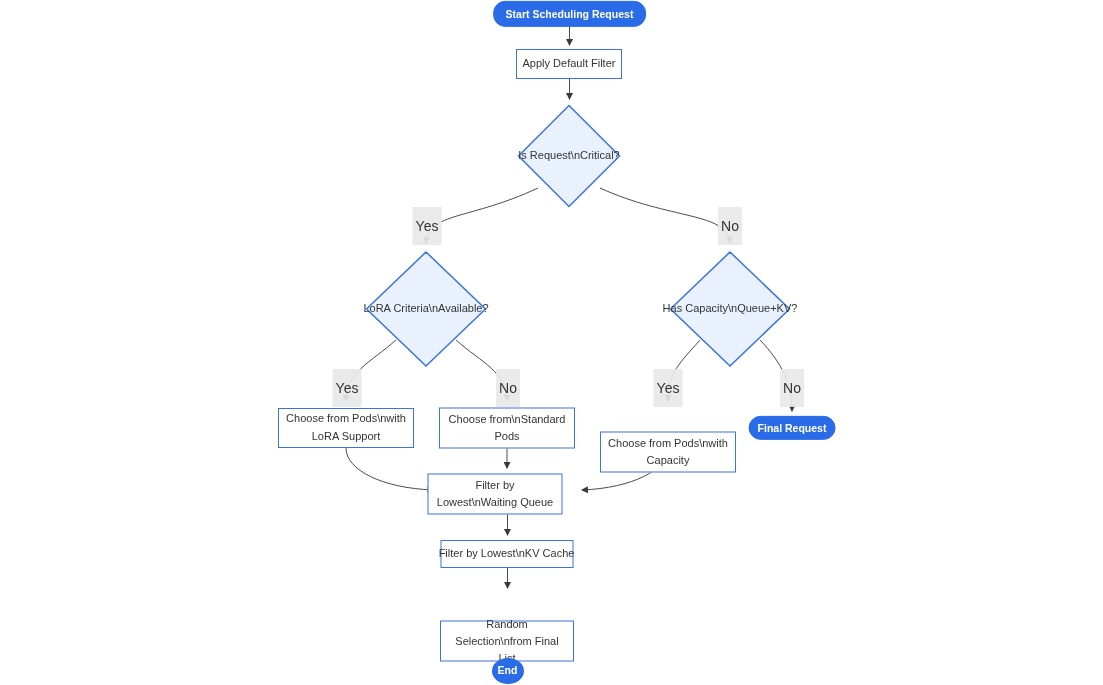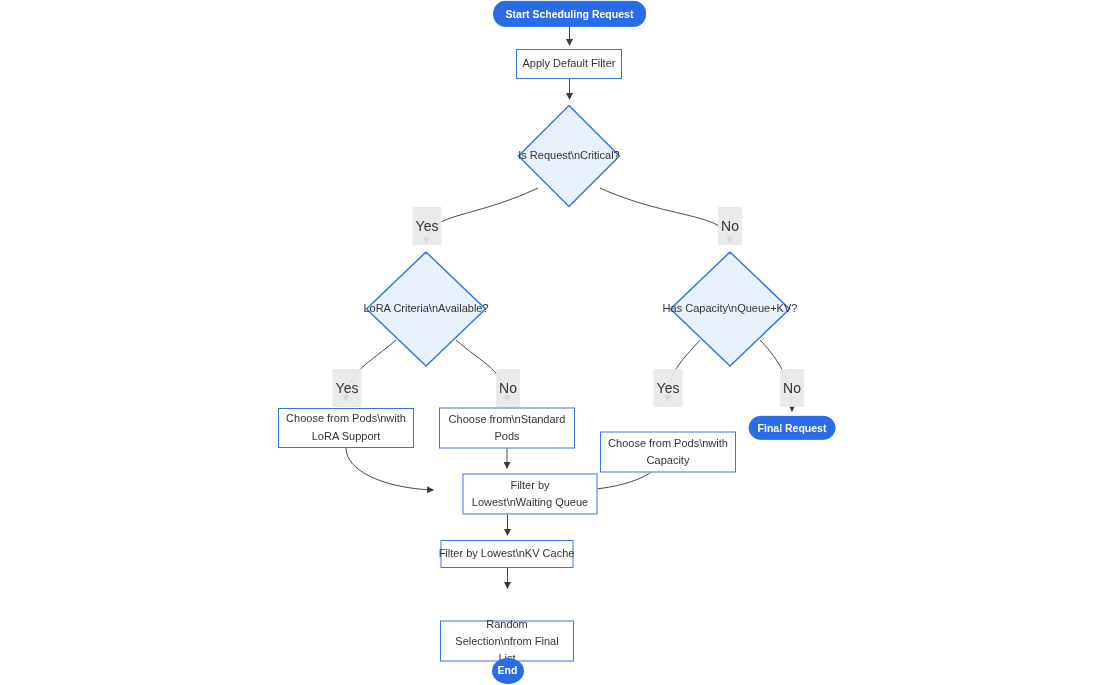--- a/index.html
+++ b/index.html
@@ -102,21 +102,21 @@
   </div>
 
   <div class="node rect" style="left:346px;top:427.5px;width:136px;height:40px;">Choose from Pods\nwith LoRA Support</div>
 
   <div class="node rect" style="left:507px;top:427.5px;width:136px;height:41px;">Choose from\nStandard Pods</div>
 
   <div class="node rect" style="left:668px;top:427.5px;width:136px;height:41px;margin-top:24px;">Choose from Pods\nwith Capacity</div>
 
   <div class="node pill" style="left:792px;top:427.5px;padding:3px 8px;">Final Request</div>
 
-  <div class="node rect" style="left:530px;top:493.5px;width:135px;height:41px;">Filter by Lowest\nWaiting Queue</div>
+  <div class="node rect" style="left:495px;top:493.5px;width:135px;height:41px;">Filter by Lowest\nWaiting Queue</div>
 
   <div class="node rect nowrap" style="left:506.5px;top:554px;width:133px;height:28px;">Filter by Lowest\nKV Cache</div>
 
   <div class="node rect" style="left:507px;top:641px;width:134px;height:41px;">Random Selection\nfrom Final List</div>
 
   <div class="node ellipse" style="left:507.5px;top:670.5px;">End</div>
 
   <div class="edge-label" style="left:427px;top:226px;">Yes</div>
   <div class="edge-label" style="left:730px;top:226px;">No</div>
   <div class="edge-label" style="left:347px;top:388px;">Yes</div>

